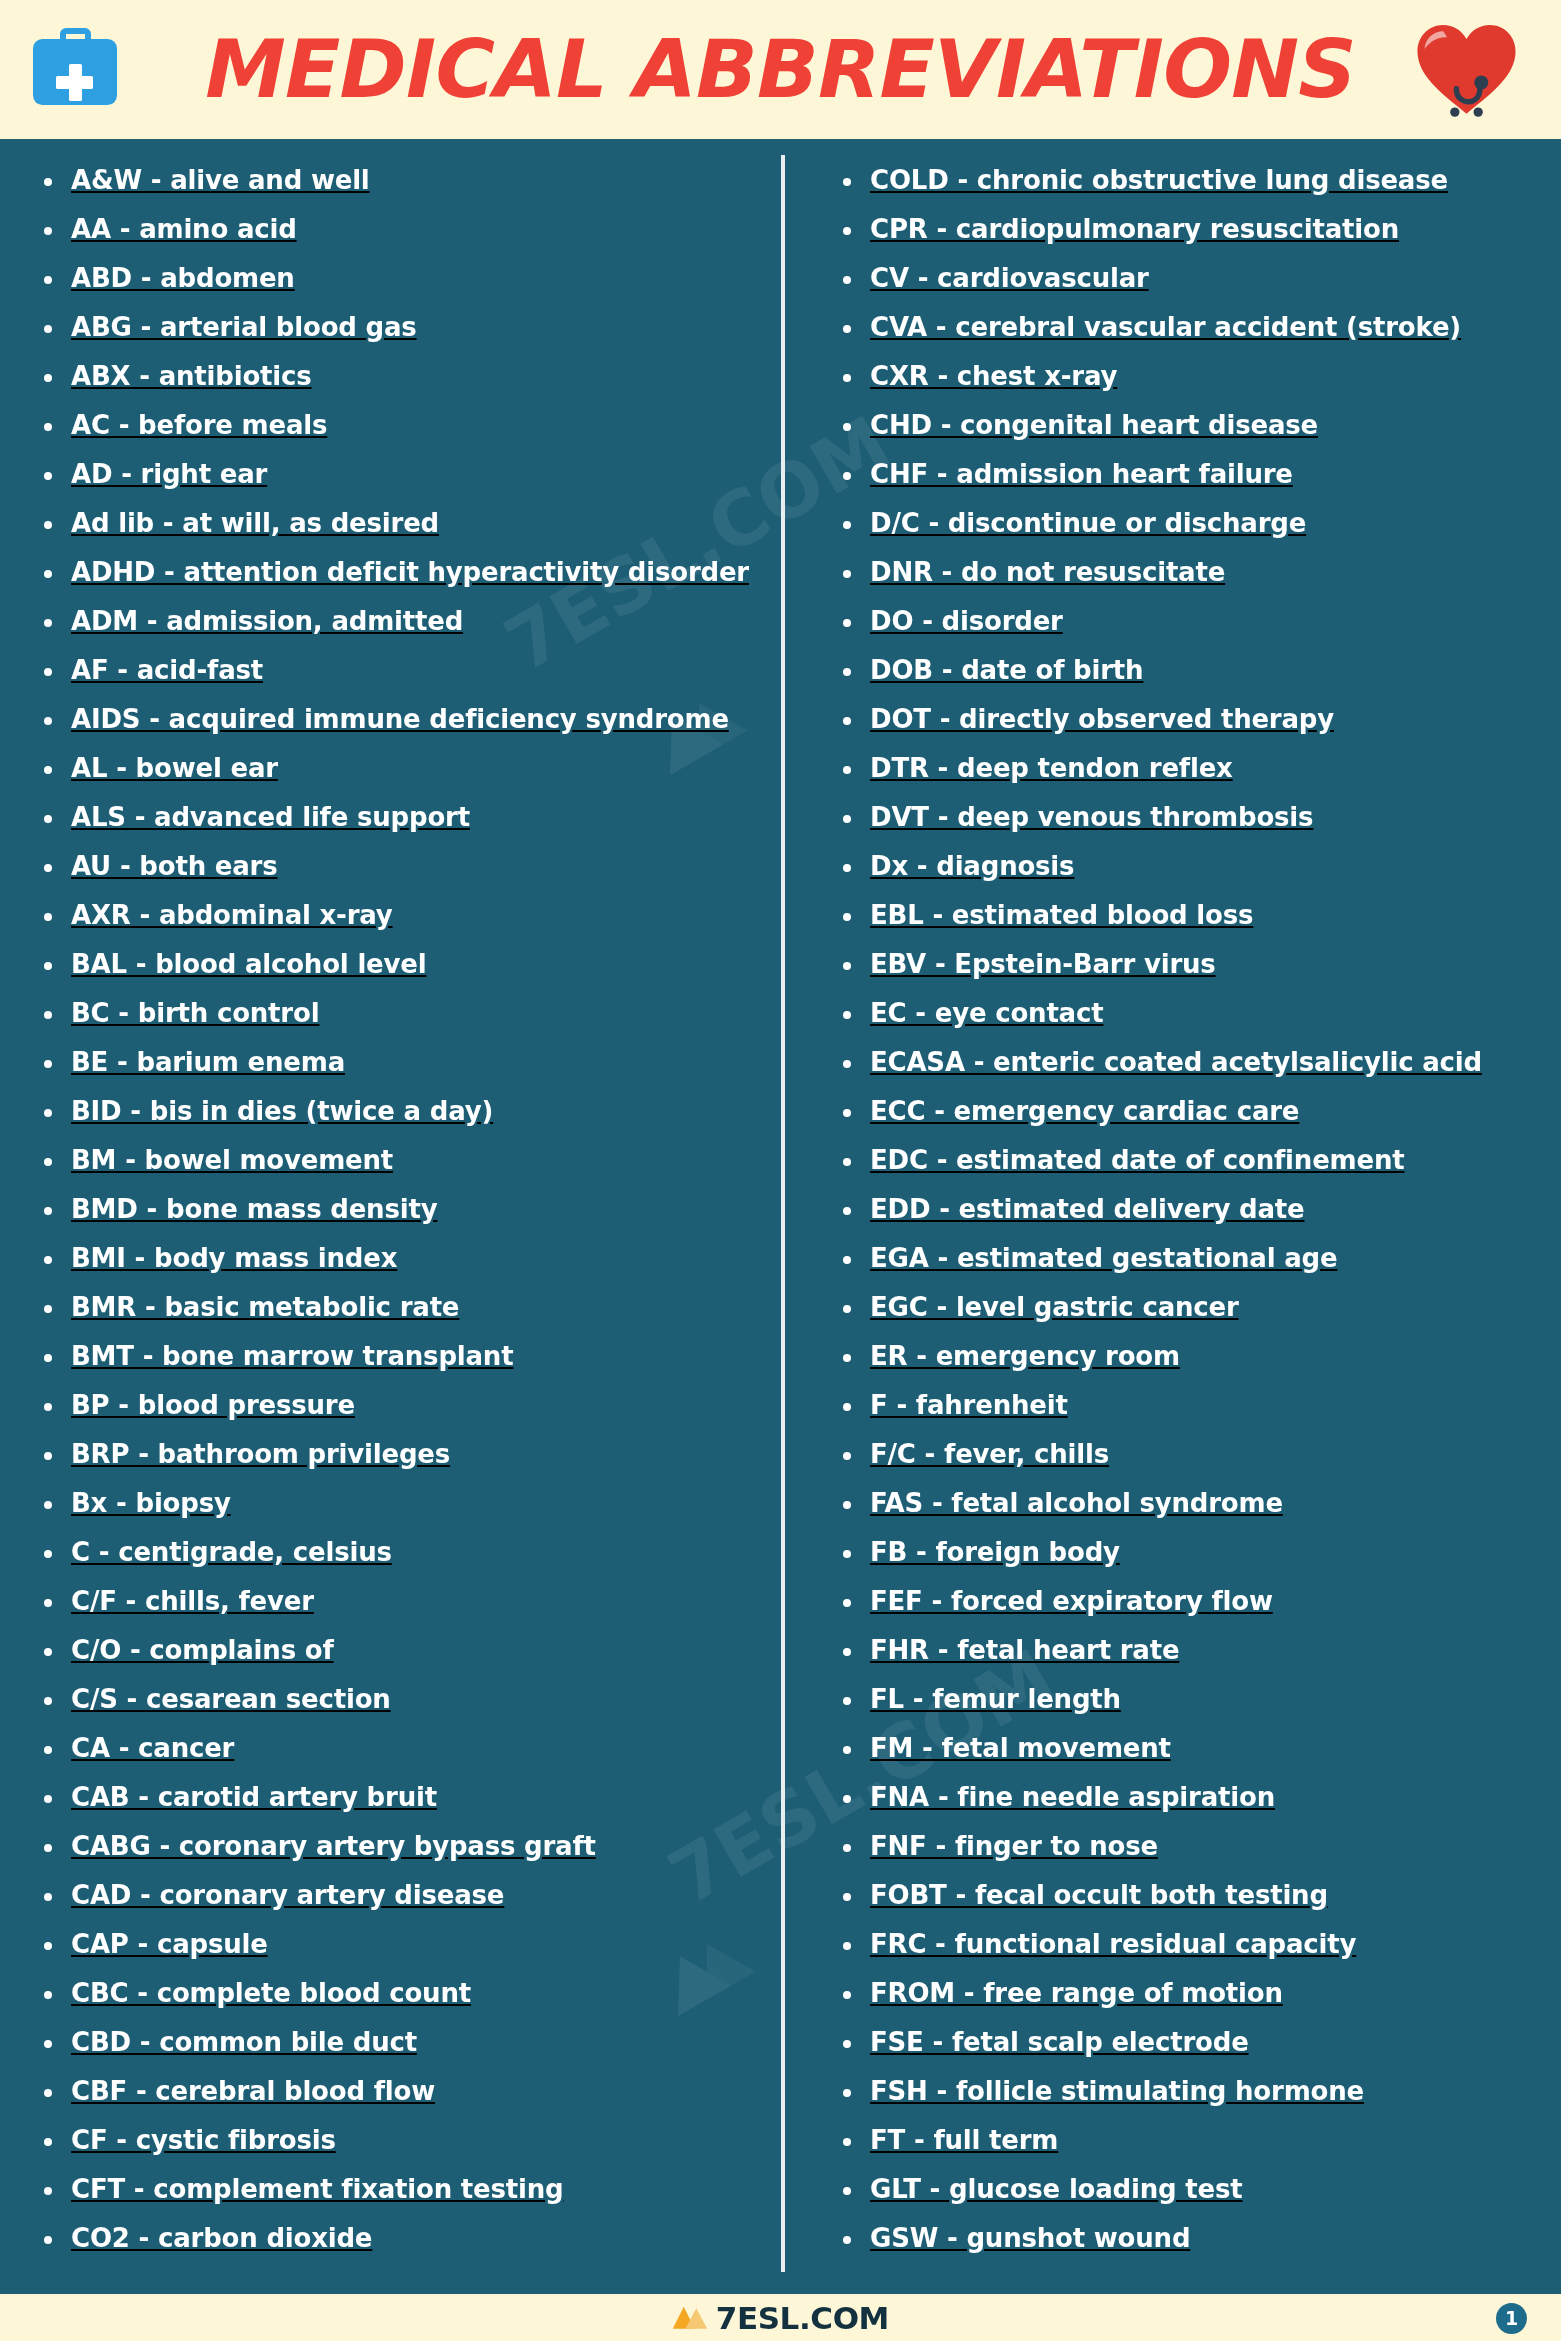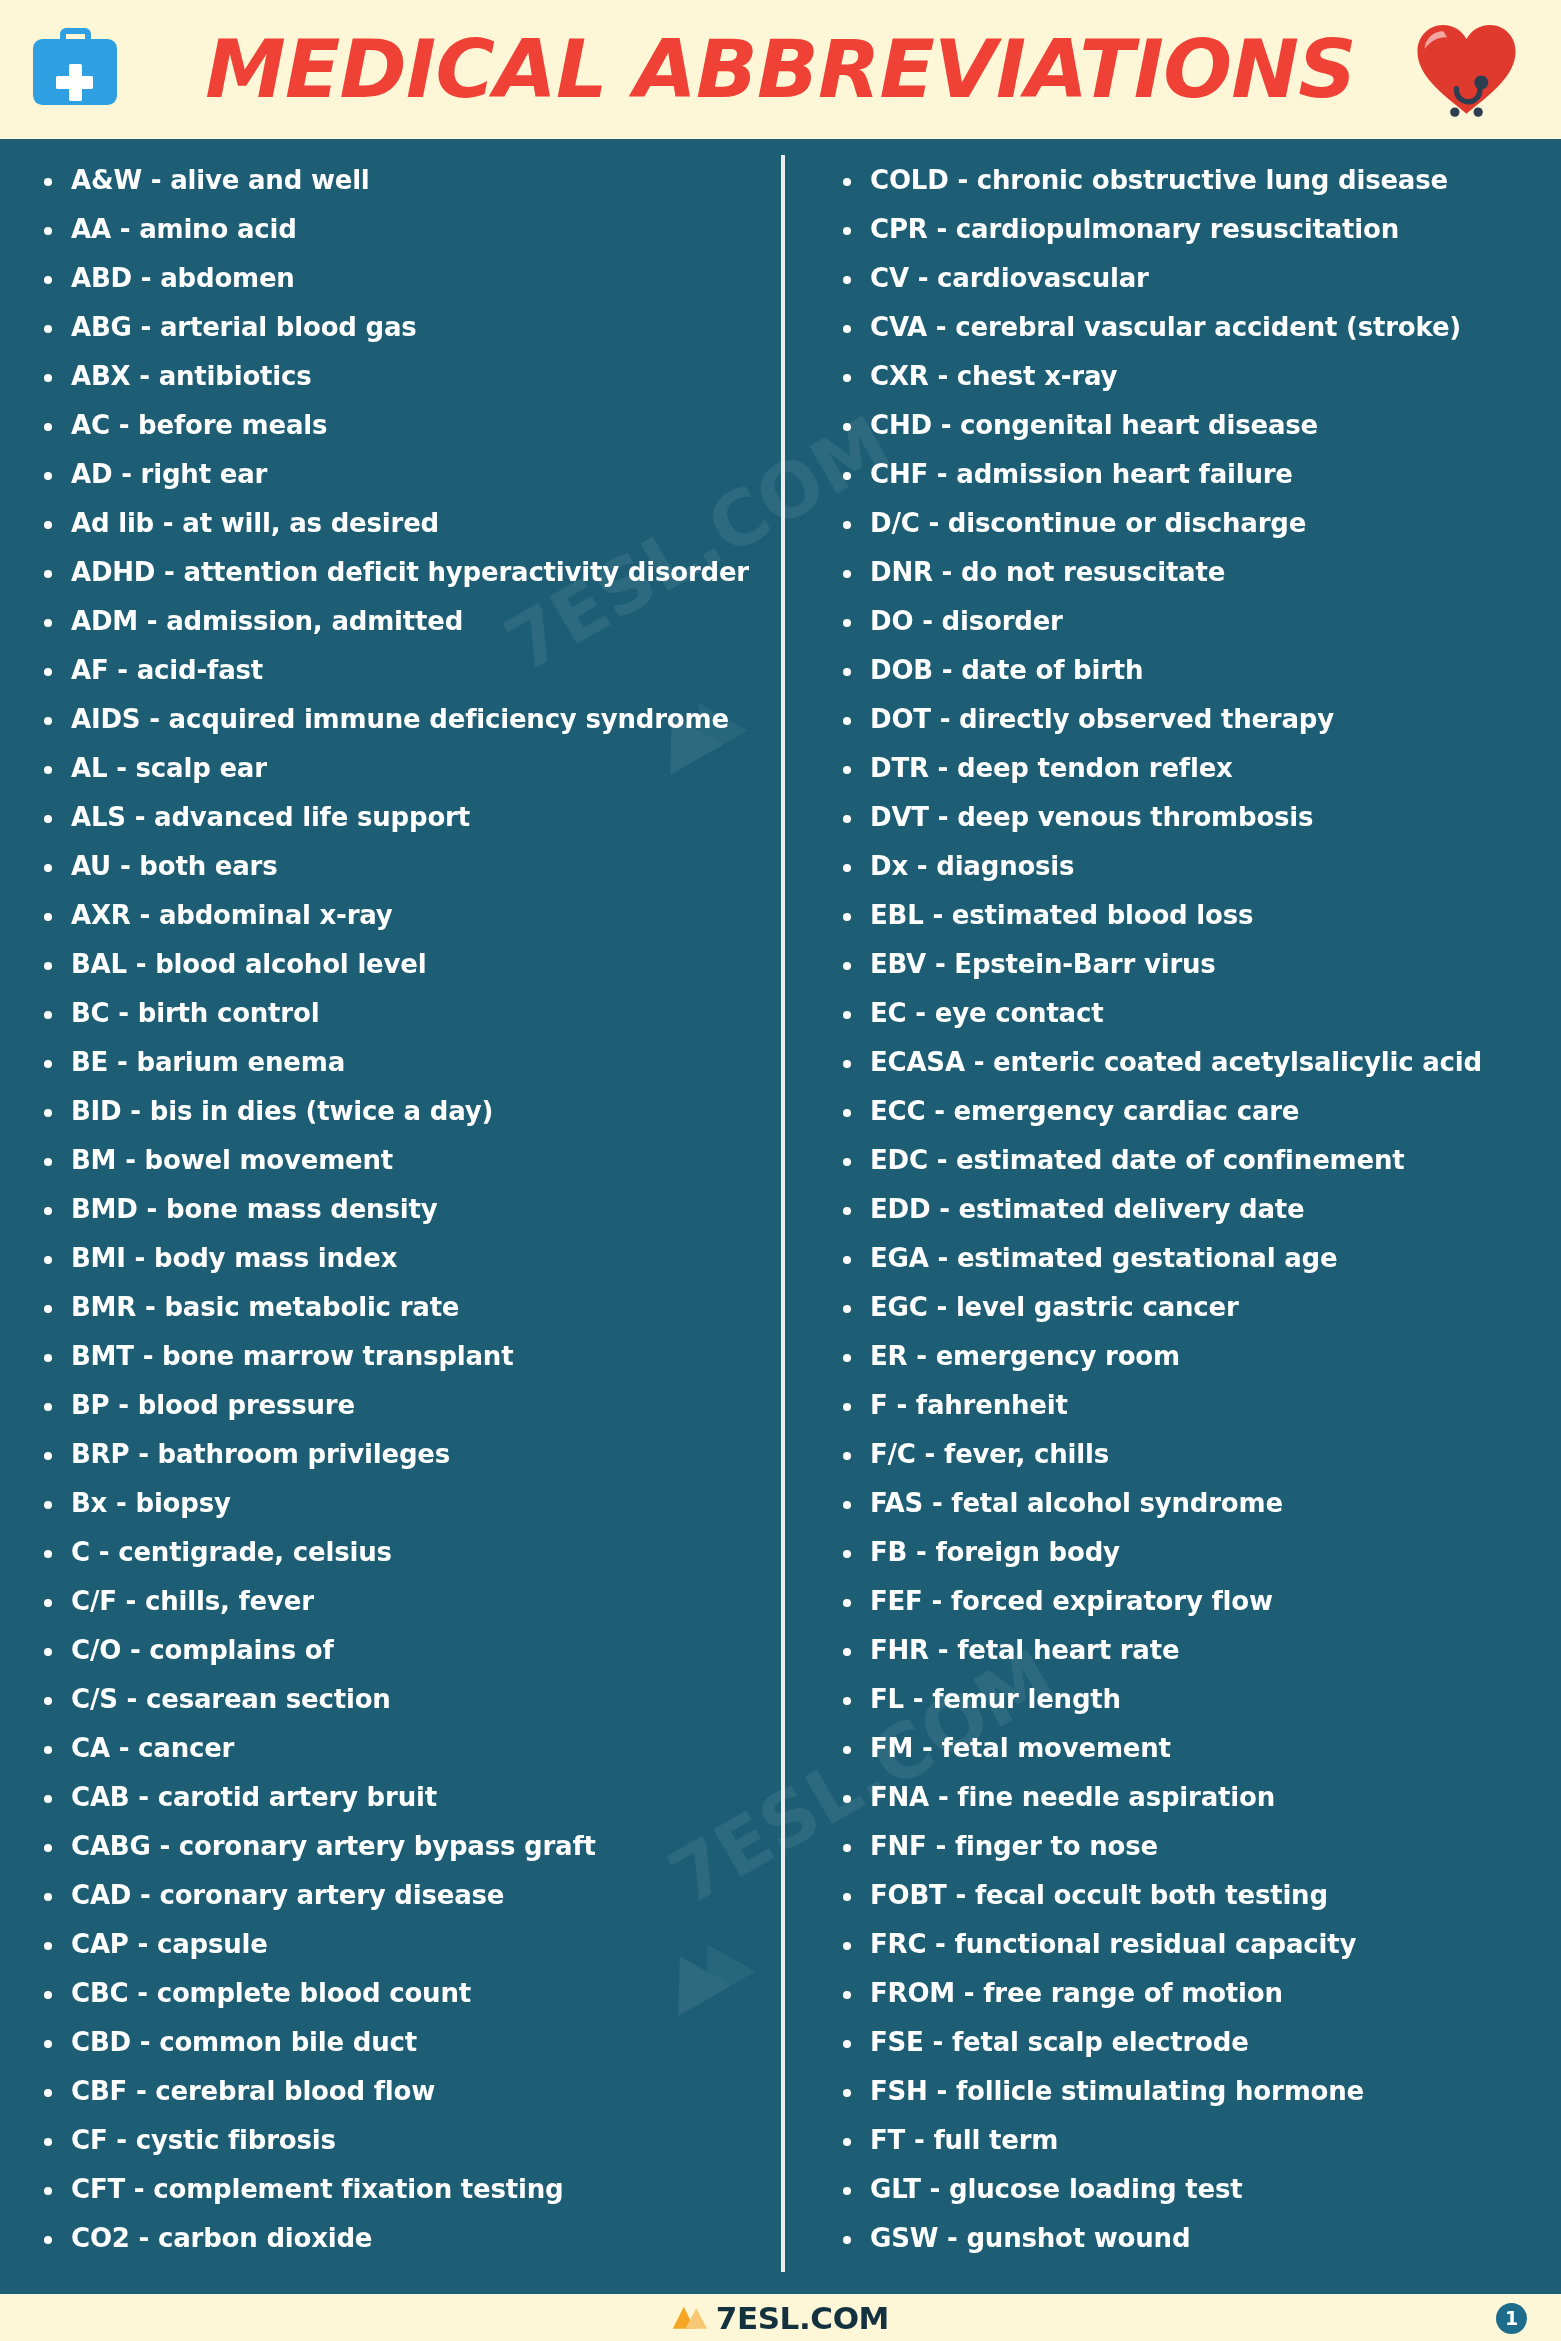--- a/index.html
+++ b/index.html
@@ -93,20 +93,21 @@
     position: relative;
     display: flex;
     height: 2155px;
     box-sizing: border-box;
     padding-top: 17px;
   }
   .col {
     flex: 0 0 50%;
     box-sizing: border-box;
     padding: 0 36px 0 30px;
+    text-decoration: underline;
   }
   .col.right {
     padding-left: 44px;
   }
   .divider {
     position: absolute;
     left: 781px;
     top: 15.6px;
     width: 3.9px;
     height: 2117px;
@@ -256,21 +257,21 @@
         <li>ABD - abdomen</li>
         <li>ABG - arterial blood gas</li>
         <li>ABX - antibiotics</li>
         <li>AC - before meals</li>
         <li>AD - right ear</li>
         <li>Ad lib - at will, as desired</li>
         <li>ADHD - attention deficit hyperactivity disorder</li>
         <li>ADM - admission, admitted</li>
         <li>AF - acid-fast</li>
         <li>AIDS - acquired immune deficiency syndrome</li>
-        <li>AL - scalp ear</li>
+        <li>AL - bowel ear</li>
         <li>ALS - advanced life support</li>
         <li>AU - both ears</li>
         <li>AXR - abdominal x-ray</li>
         <li>BAL - blood alcohol level</li>
         <li>BC - birth control</li>
         <li>BE - barium enema</li>
         <li>BID - bis in dies (twice a day)</li>
         <li>BM - bowel movement</li>
         <li>BMD - bone mass density</li>
         <li>BMI - body mass index</li>

